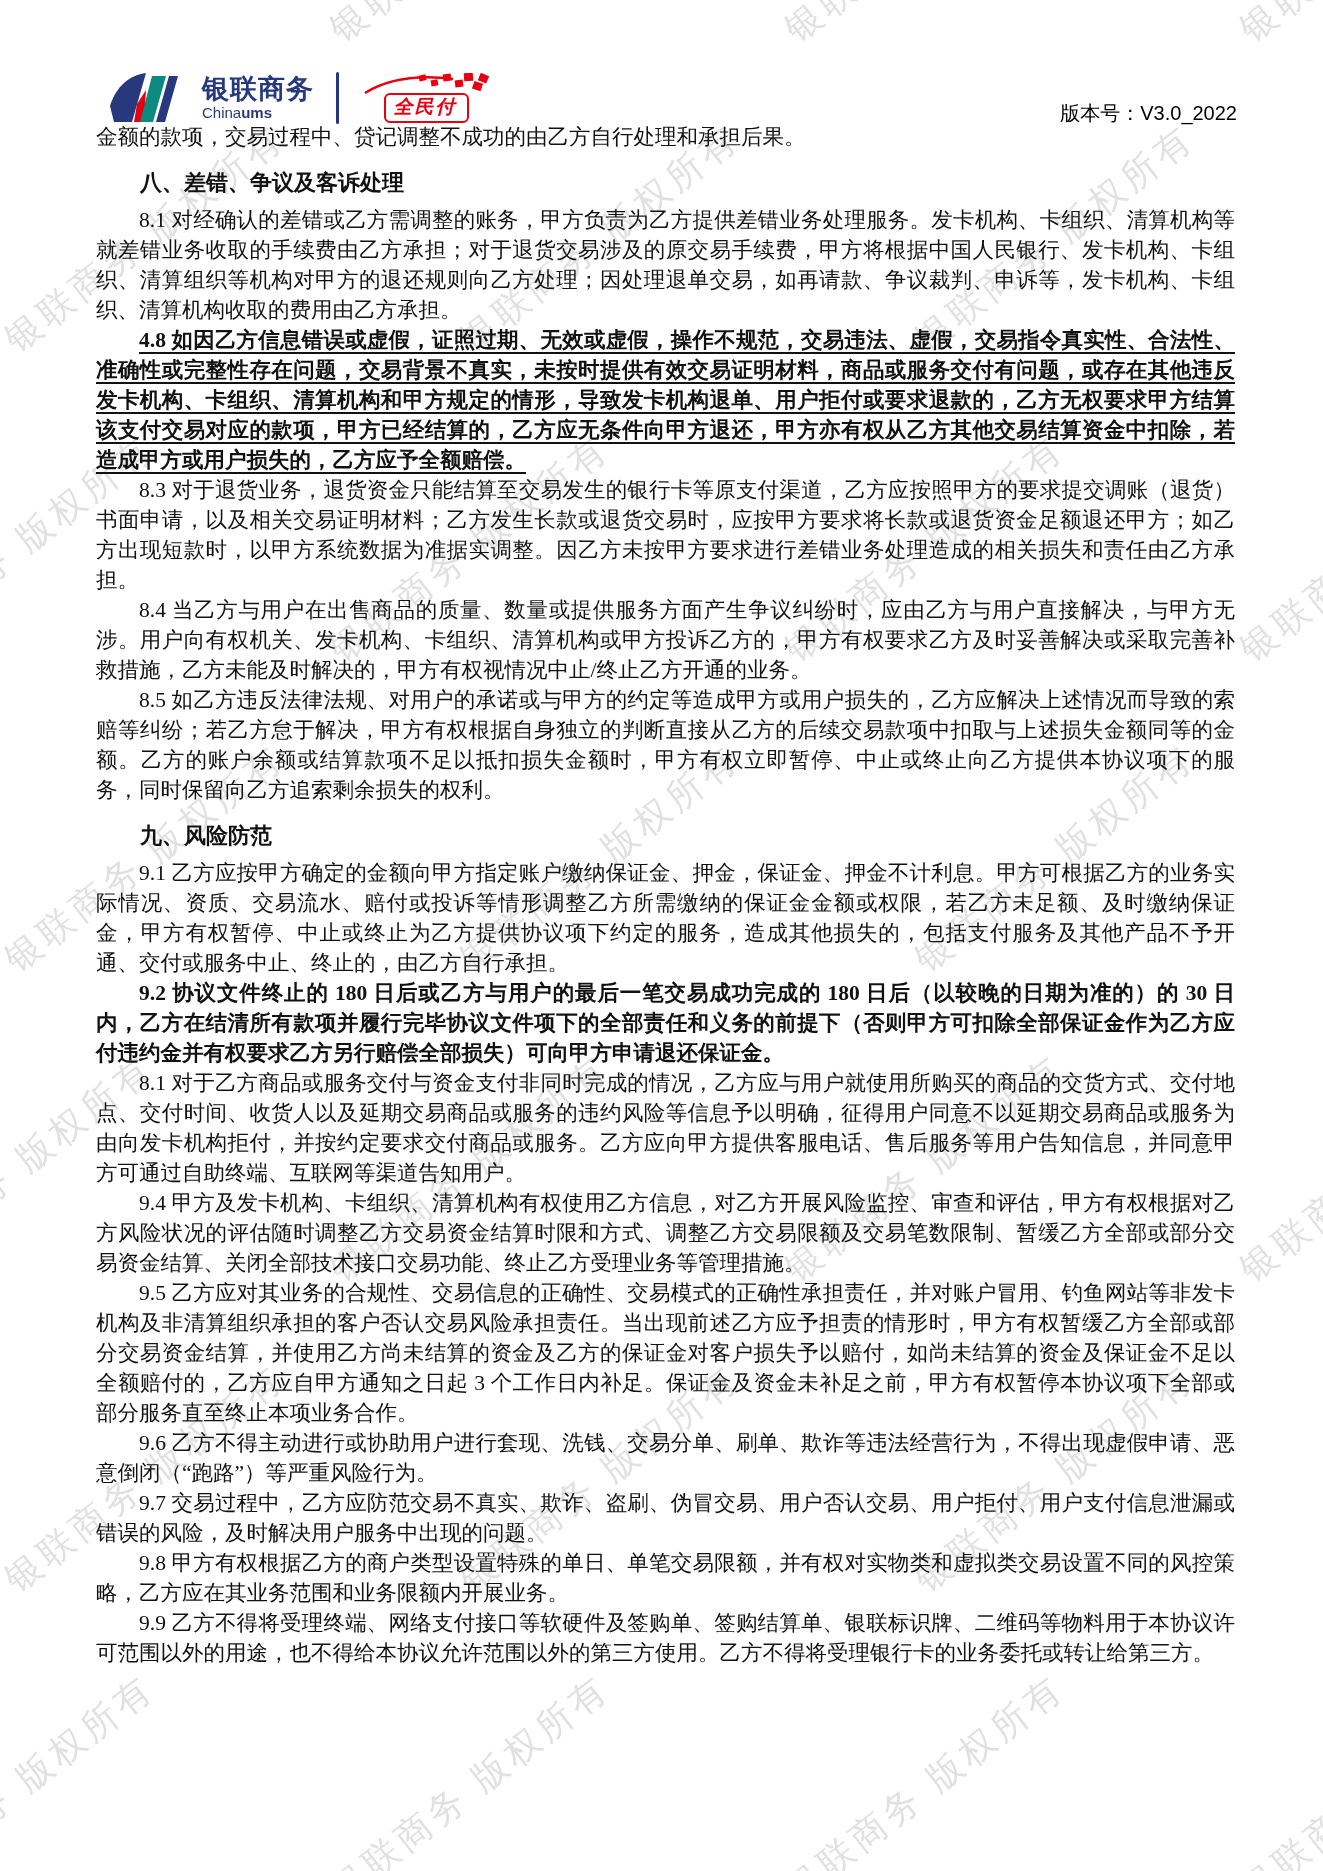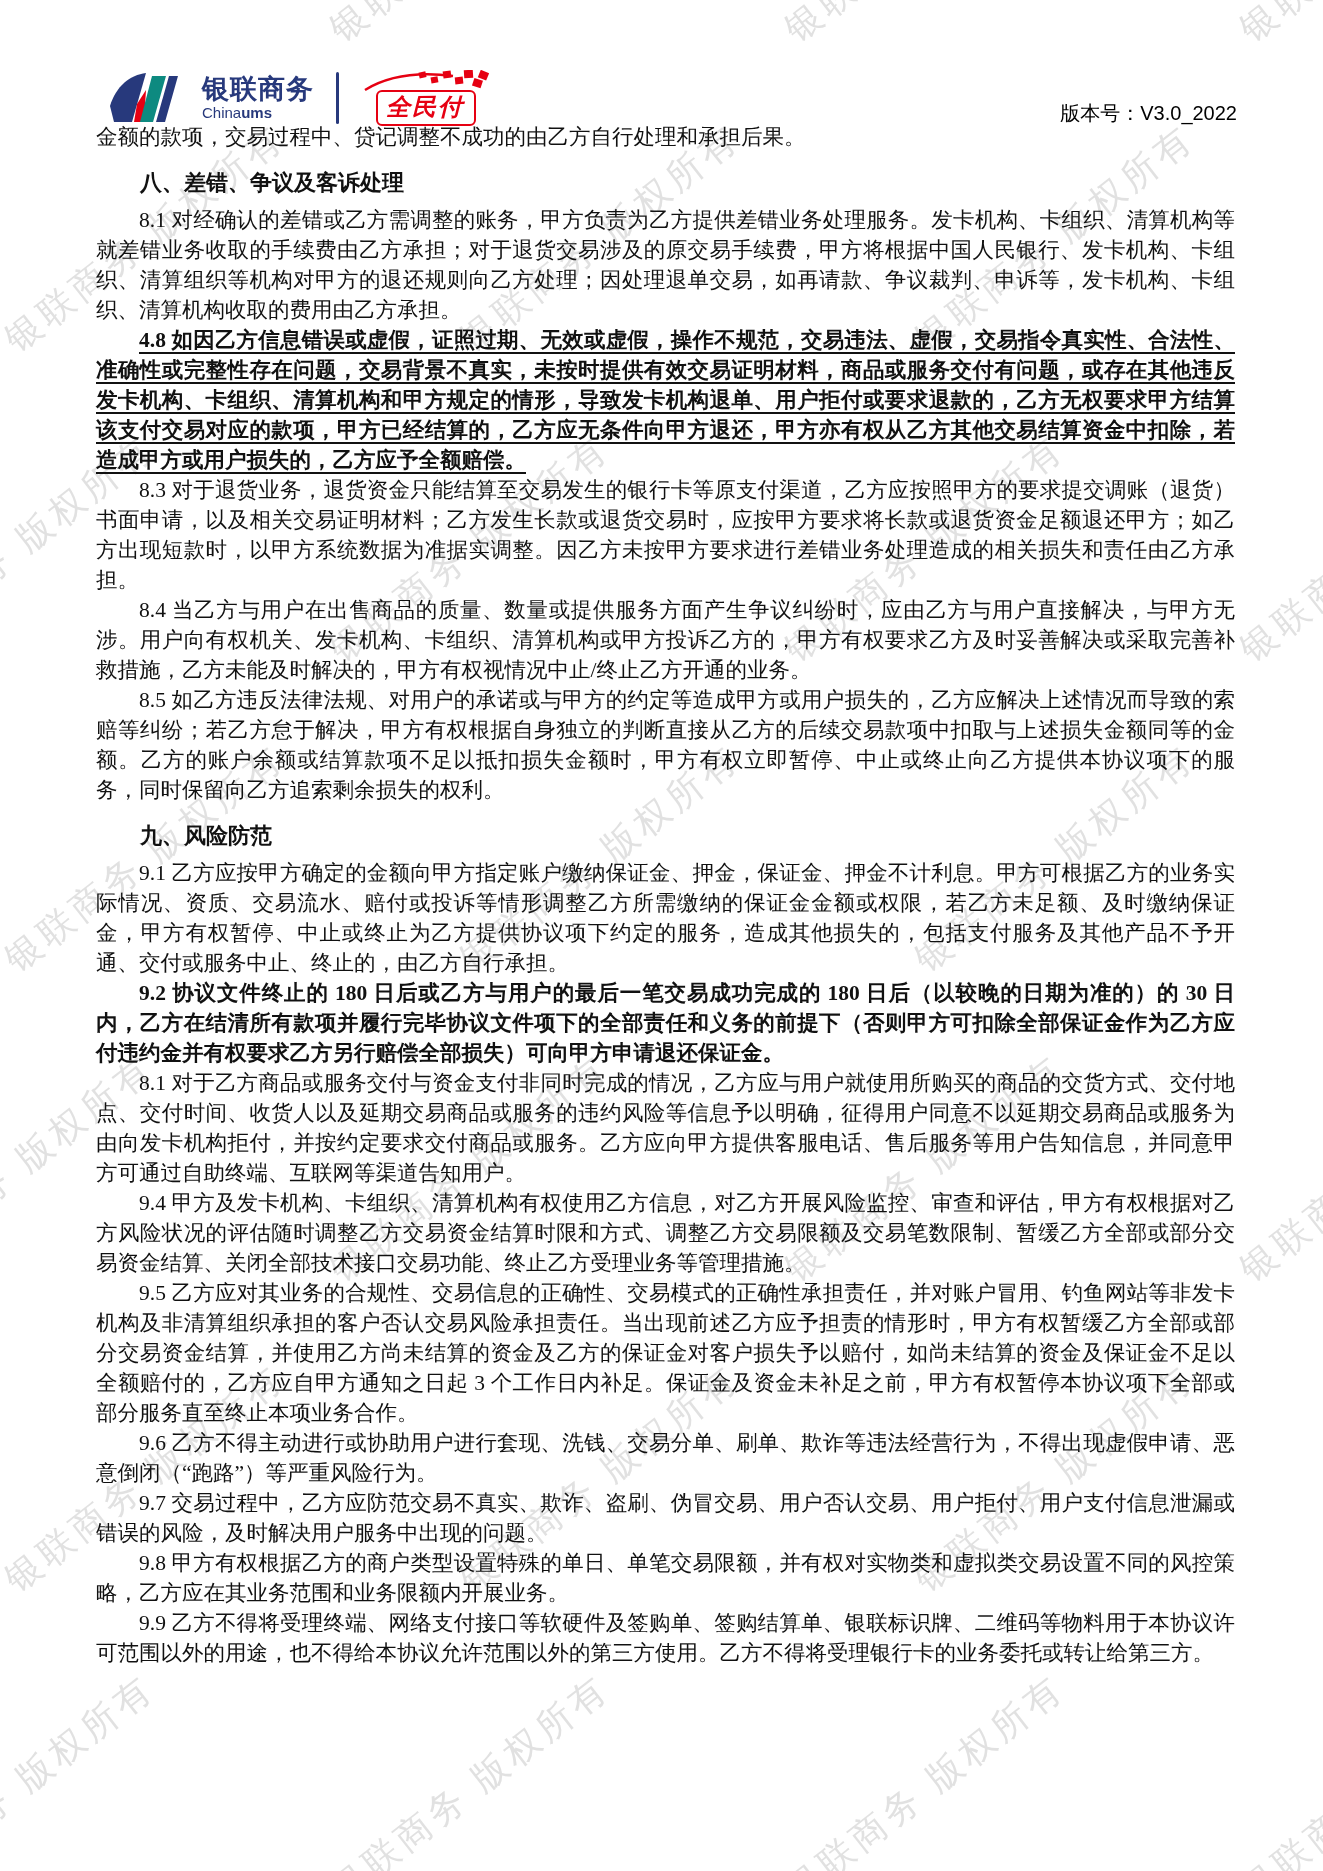--- a/index.html
+++ b/index.html
@@ -30,21 +30,21 @@
   .logo-row{position:absolute;left:106px;top:70px;display:flex;align-items:center;gap:18px;}
   .brand{display:flex;flex-direction:column;line-height:1;margin-left:6px;}
   .brand-cn{font-family:"Liberation Sans",sans-serif;font-weight:bold;font-size:27px;color:#27397c;letter-spacing:1px;}
   .brand-en{font-family:"Liberation Sans",sans-serif;font-size:15px;color:#27397c;margin-top:2px;}
   .brand-en .bold{font-weight:bold;}
   .logo-divider{width:3px;height:52px;background:#27397c;border-radius:2px;margin:0 4px;}
   .product-logo{position:relative;display:flex;flex-direction:column;align-items:center;}
   .product-name{
     font-family:"Liberation Sans",sans-serif;
     font-weight:bold;font-style:italic;
-    font-size:24px;color:#e60012;
+    font-size:19px;color:#e60012;
     border:2.5px solid #e60012;border-radius:6px;
     padding:2px 10px 3px 8px;line-height:1.1;
     letter-spacing:2px;
   }
   .flag-svg{margin-bottom:-4px;}
   .version{
     position:absolute;right:86px;top:100px;
     font-family:"Liberation Sans","DejaVu Sans",sans-serif;
     font-size:20px;color:#000;z-index:2;
   }

